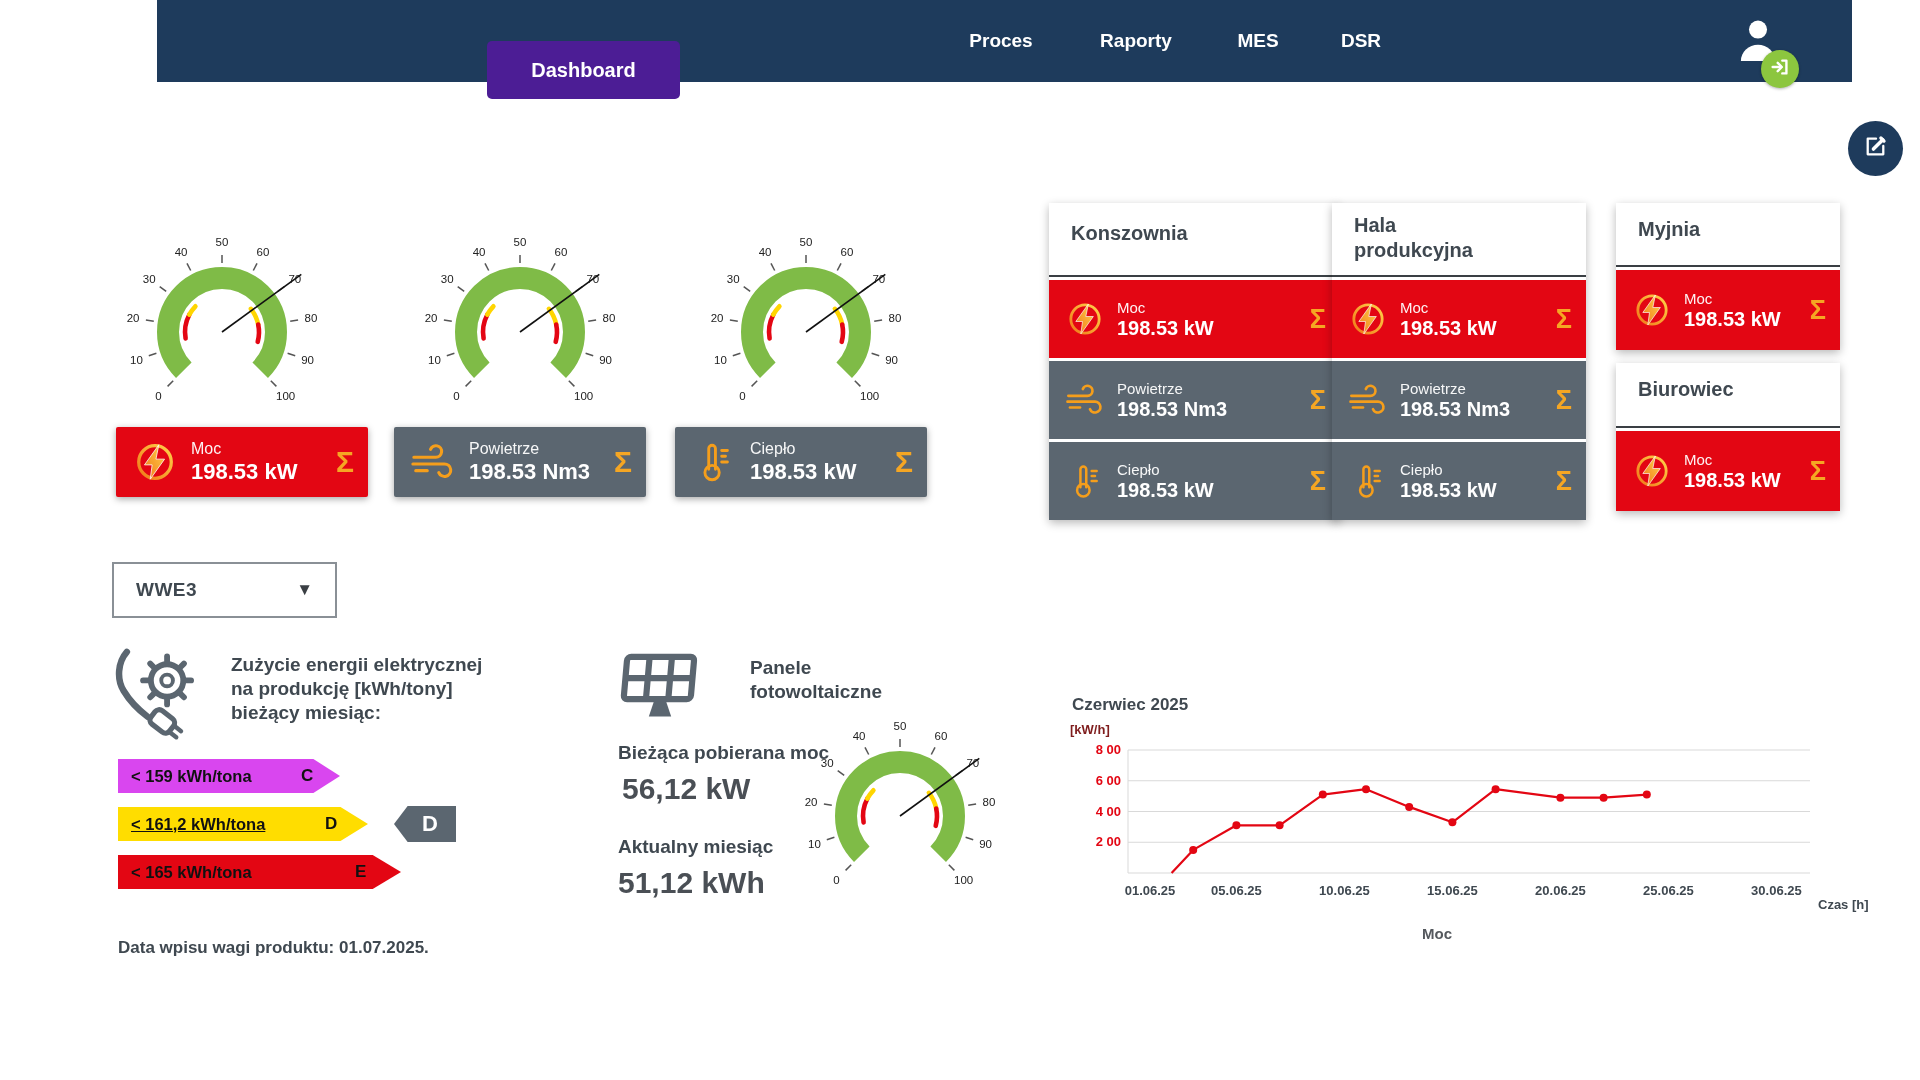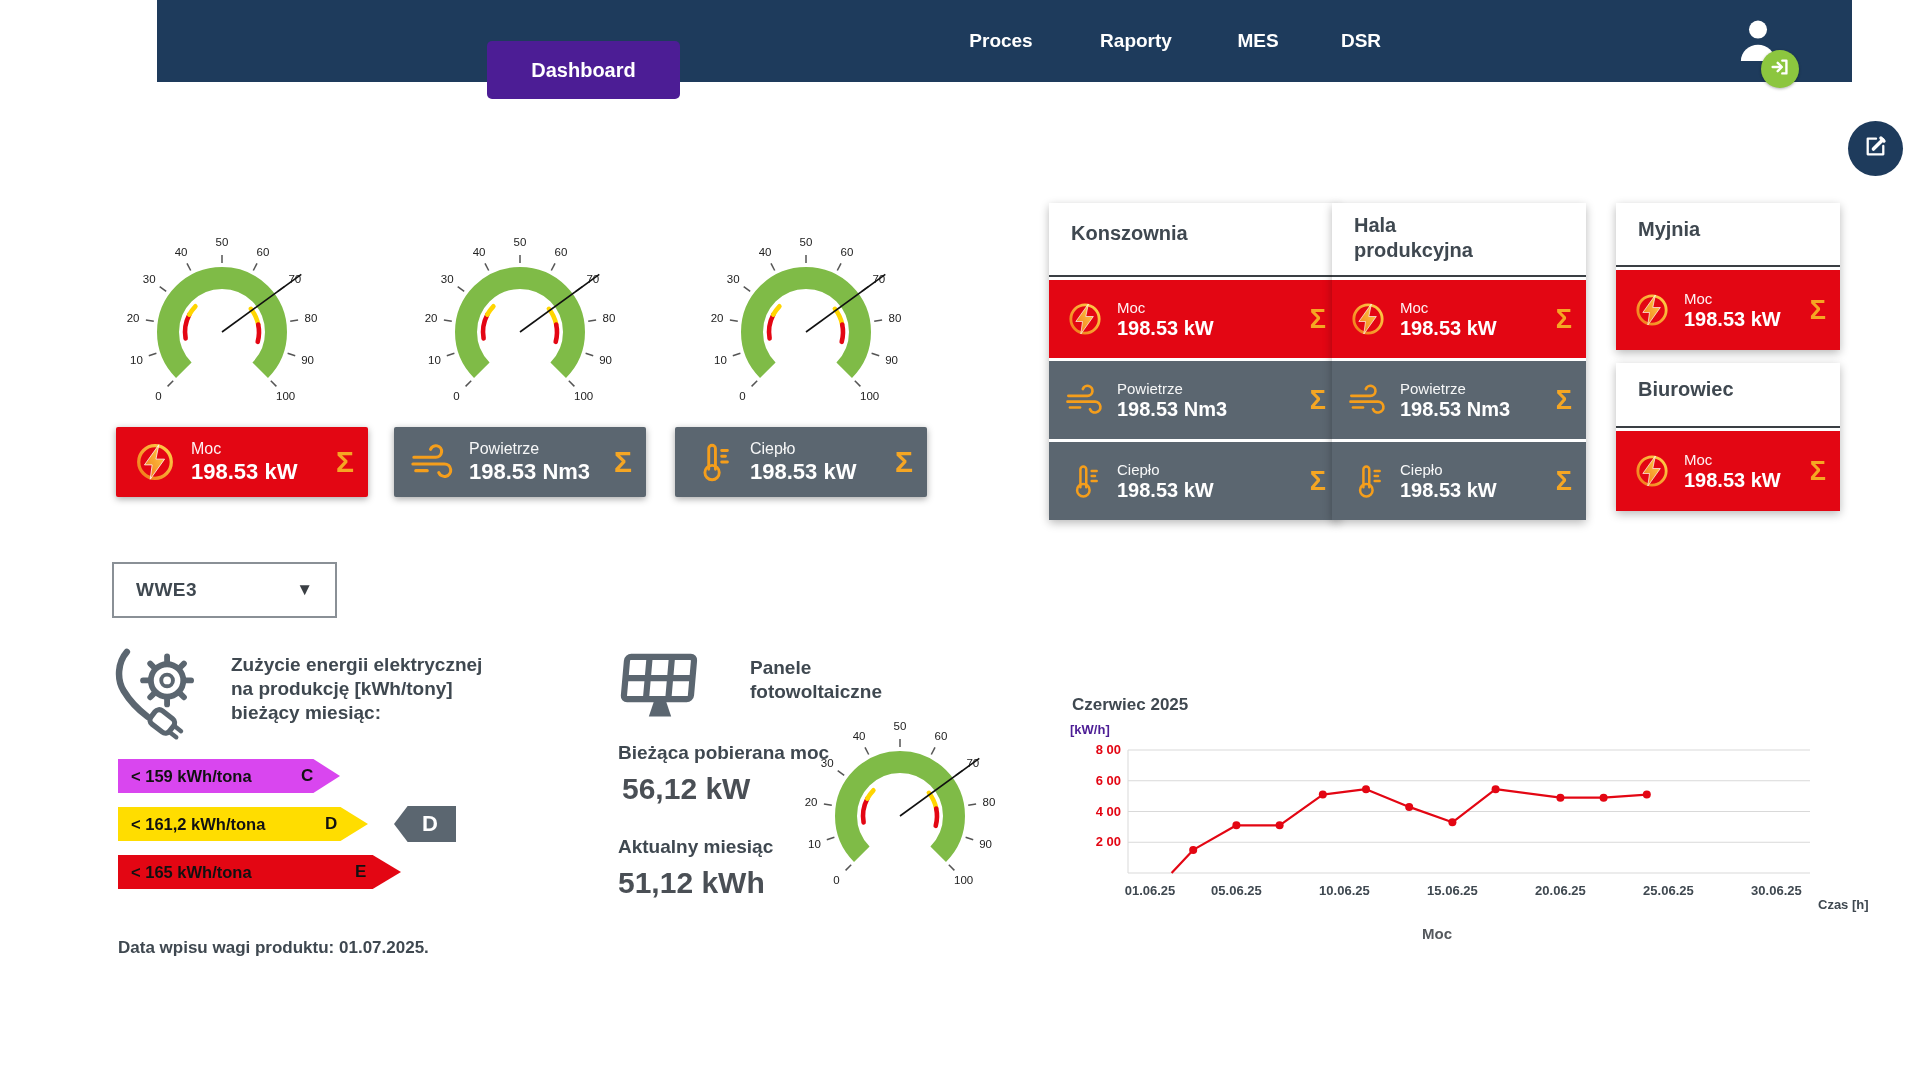--- a/index.html
+++ b/index.html
@@ -52,40 +52,40 @@
   .dropdown .caret { font-size:17px; color:#3a3f44; }
 
   
   .energy-icon { position:absolute; left:114px; top:648px; width:88px; height:96px; }
   .energy-head { position:absolute; left:208px; top:653px; font-size:19px; font-weight:bold; color:#3F4850; line-height:24px;margin-left:23px; }
   .band { position:absolute; left:118px; height:34px; display:flex; align-items:center; color:#111; font-weight:bold; }
   .band .blab { font-size:16.5px; padding-left:13px; }
   .band .bgrade { position:absolute; font-size:17px; }
   .band-c { top:759px; width:222px; background:#d946ef; clip-path:polygon(0 0,88% 0,100% 50%,88% 100%,0 100%); }
   .band-c .bgrade { left:183px; }
-  .band-d { top:807px; width:250px; background:#FFDD00; clip-path:polygon(0 0,89% 0,100% 50%,89% 100%,0 100%); }
+  .band-d { top:807px; width:250px; background:#FFDD00; clip-path:polygon(0 0,89% 0,100% 50%,89% 100%,0 100%);text-decoration:underline; }
   .band-d .bgrade { left:207px; }
   .band-e { top:855px; width:283px; background:#E30613; clip-path:polygon(0 0,90% 0,100% 50%,90% 100%,0 100%); }
   .band-e .bgrade { left:237px; }
   .grade-badge { position:absolute; left:394px; top:806px; width:62px; height:36px; background:#5B6670;
     clip-path:polygon(22% 0,100% 0,100% 100%,22% 100%,0 50%); display:flex; align-items:center; justify-content:center;
     color:#fff; font-size:22px; font-weight:bold; padding-left:10px; }
   .footnote { position:absolute; left:118px; top:938px; font-size:17px; font-weight:bold; color:#3F4850; }
 
   
   .pv-icon { position:absolute; left:618px; top:652px; width:84px; height:72px; }
   .pv-title { position:absolute; left:750px; top:656px; font-size:19px; font-weight:bold; color:#3F4850; line-height:24px; }
   .pv-lab1 { position:absolute; left:618px; top:742px; font-size:19px; font-weight:bold; color:#3F4850; }
   .pv-val1 { position:absolute; left:622px; top:772px; font-size:30px; font-weight:bold; color:#4a4f55; }
   .pv-lab2 { position:absolute; left:618px; top:836px; font-size:19px; font-weight:bold; color:#3F4850; }
   .pv-val2 { position:absolute; left:618px; top:866px; font-size:30px; font-weight:bold; color:#4a4f55; }
 
   
   .chart-title { position:absolute; left:1072px; top:695px; font-size:17px; font-weight:bold; color:#3F4850; }
-  .chart-ylab  { position:absolute; left:1070px; top:722px; font-size:13px; font-weight:bold; color:#4c1d95; }
+  .chart-ylab  { position:absolute; left:1070px; top:722px; font-size:13px; font-weight:bold; color:#7f1d1d; }
   .chart-xlab  { position:absolute; left:1818px; top:897px; font-size:13px; font-weight:bold; color:#3F4850; }
   .chart-legend{ position:absolute; left:1357px; top:925px; width:160px; text-align:center; font-size:15px; font-weight:bold; color:#55595e; }
   #chart-svg { position:absolute; left:1065px; top:690px; }
 </style>
 </head>
 <body>
 
 <div id="stage">
 
   <div class="navbar">

